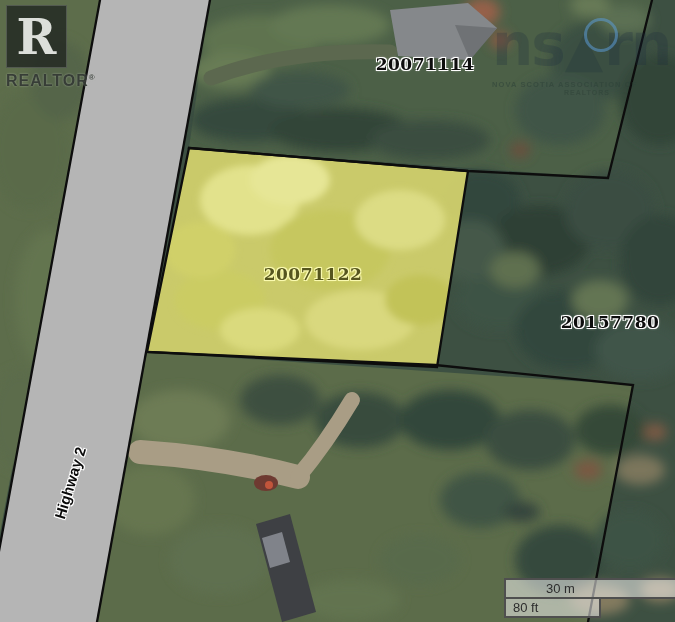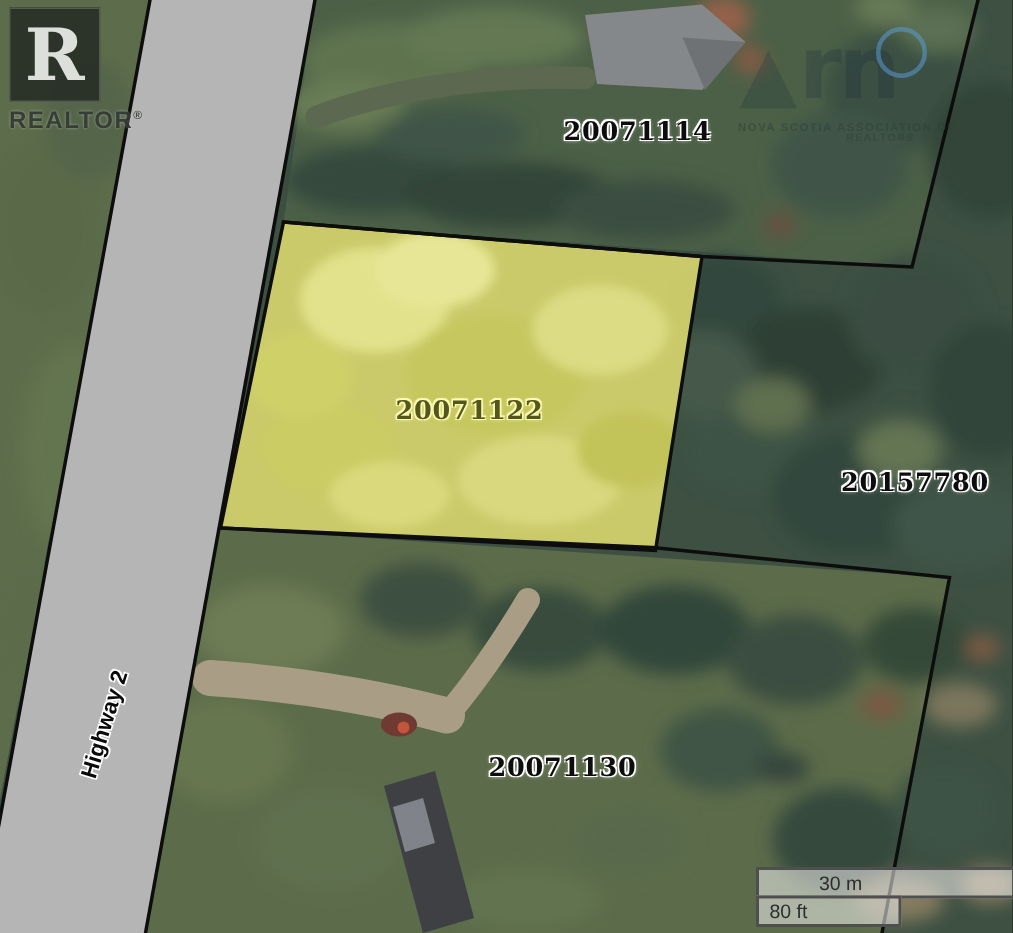--- a/index.html
+++ b/index.html
@@ -200,36 +200,36 @@
         <ellipse cx="200" cy="250" rx="35" ry="28" fill="#d0d069"></ellipse>
         <ellipse cx="260" cy="330" rx="40" ry="22" fill="#dada7d"></ellipse>
       </g>
       <polygon points="189,148 468,171 437,367 147,352" fill="none" class="s-boundary"></polygon>
     </g>
 
     <polyline points="652,0 608,178 468,171 189,148" class="s-boundary"></polyline>
     <polyline points="147,352 435,365 633,385 588,622" class="s-boundary"></polyline>
   </svg>
 
-  <div class="parcel-label" style="left:425px;top:88px;">20071114</div>
+  <div class="parcel-label" style="left:425px;top:64px;">20071114</div>
   <div class="parcel-label highlighted" style="left:313px;top:262px;margin-top:12px;">20071122</div>
   <div class="parcel-label" style="left:610px;top:322px;">20157780</div>
-  <div class="parcel-label" style="left:375px;top:512px;">20071130</div>
 
   <div class="road-label">Highway 2</div>
 
   <div class="realtor">
     <div class="block">
       <span class="r">R</span>
     </div>
     <div class="word"><span>REALTOR</span><sup>®</sup></div>
   </div>
 
   <div class="watermark">
     <div class="bigrow">
+      <span>ns</span>
       <span class="tri">▲</span>
       <span>rn</span>
       <div class="ring"></div>
     </div>
     <div class="org">NOVA SCOTIA ASSOCIATION OF</div>
     <div class="org2">REALTORS</div>
   </div>
 
   <div class="scalebar">
     <div class="bar metric">30 m</div>

